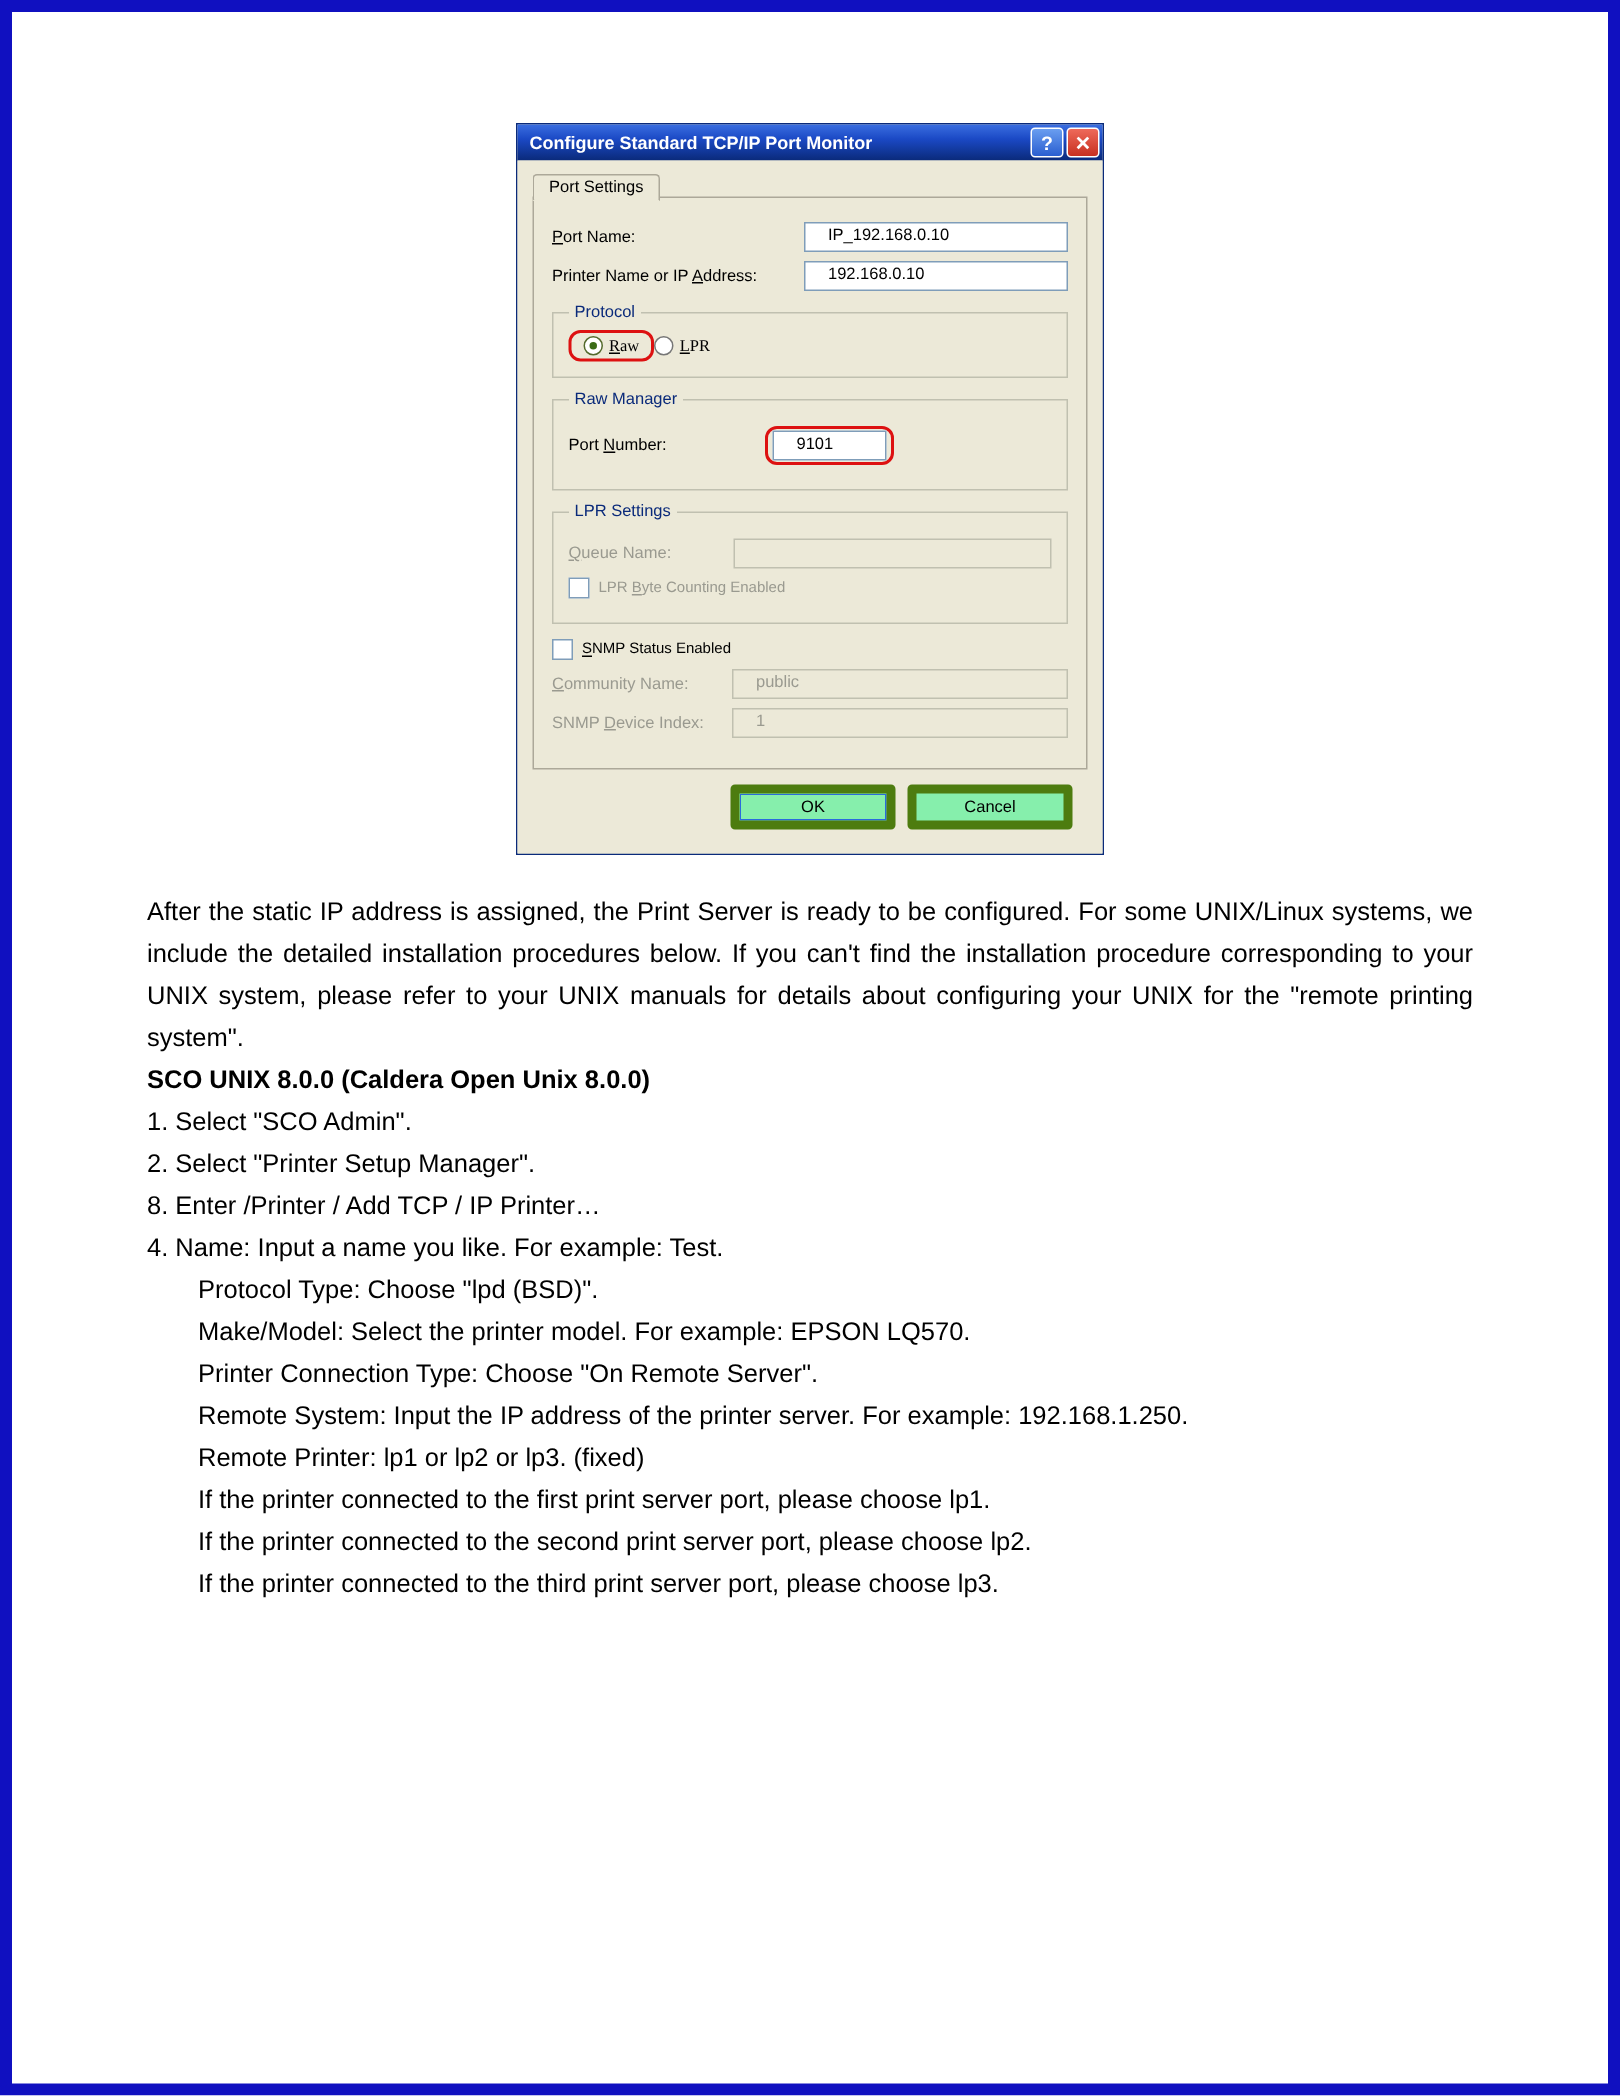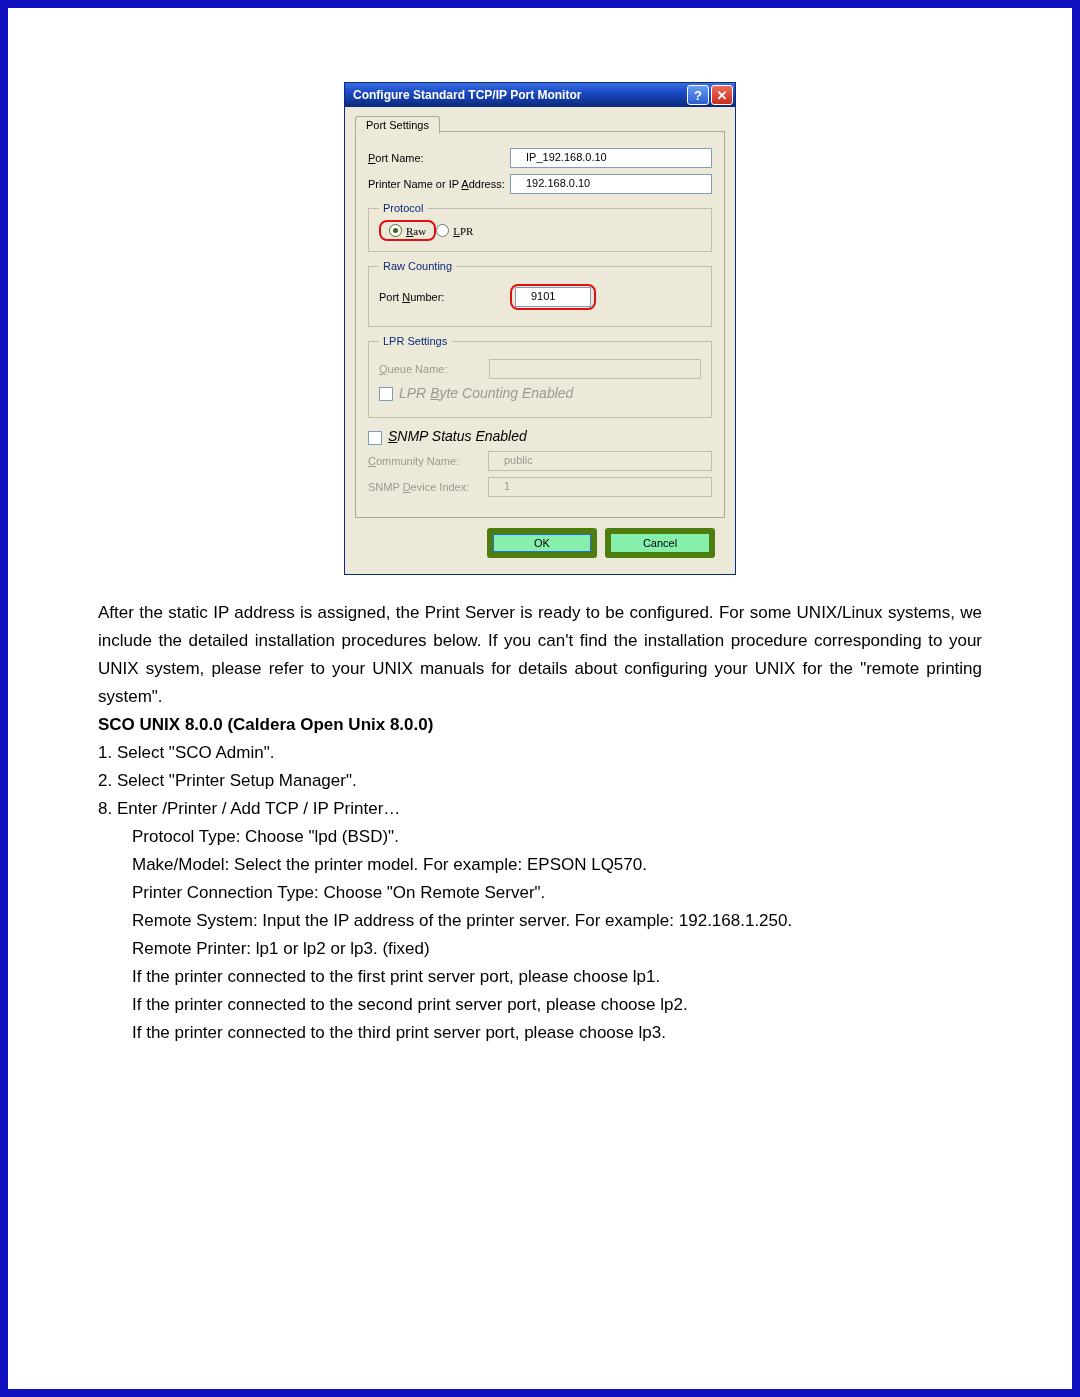--- a/index.html
+++ b/index.html
@@ -66,21 +66,21 @@
     font-size: 11px;
     position: relative;
     top: 3px;
   }
   .tab-body {
     border: 1px solid #aca899;
     padding: 10px 12px 14px 12px;
     background: #ece9d8;
   }
   .row { display: flex; align-items: center; margin: 6px 0; }
-  .lbl { width: 142px; font-size: 11px; }
+  .lbl { width: 168px; font-size: 11px; }
   .lbl.disabled, .disabled { color: #9a9a90; }
   .txt {
     flex: 1;
     border: 1px solid #7f9db9;
     background: #fff;
     font-size: 11px;
     padding: 2px 15px;
     height: 14px;
   }
   .txt.short { flex: 0 0 44px; }
@@ -116,21 +116,21 @@
   }
   .radio-dot .fill { width: 5px; height: 5px; background: #3b6b16; border-radius: 50%; }
   .radio-circle {
     width: 11px; height: 11px; border: 1px solid #777; border-radius: 50%;
     background: #fff; display: inline-block;
   }
   .chk {
     width: 12px; height: 12px; border: 1px solid #7f9db9; background: #fff;
     display: inline-block; margin-right: 6px; vertical-align: middle;
   }
-  .chkrow { margin: 6px 0; font-size: 14px; font-style: italic; }
+  .chkrow { margin: 6px 0; font-size: 10px; }
   .btnbar {
     display: flex; justify-content: flex-end; gap: 8px;
     padding: 10px 10px 6px 10px;
   }
   .winbtn {
     min-width: 70px;
     border: 6px solid #4d7c0f;
     background: #86efac;
     font-size: 11px;
     padding: 3px 14px;
@@ -191,21 +191,21 @@
                 </span>
               </span>
               <span class="radio-item">
                 <span class="radio-circle"></span>
                 <span><span class="u">L</span>PR</span>
               </span>
             </div>
           </fieldset>
 
           <fieldset class="grp">
-            <legend>Raw Counting</legend>
+            <legend>Raw Manager</legend>
             <div class="row">
               <span class="lbl" style="width:131px">Port <span class="u">N</span>umber:</span>
               <span class="redbox" style="padding:1px 3px;">
                 <span class="txt short">9101</span>
               </span>
               <span style="flex:1"></span>
             </div>
           </fieldset>
 
           <fieldset class="grp">
@@ -240,20 +240,21 @@
     </div>
   </div>
 
   <div class="body-text">
     <p class="justify">After the static IP address is assigned, the Print Server is ready to be configured. For some UNIX/Linux systems, we include the detailed installation procedures below. If you can't find the installation procedure corresponding to your UNIX system, please refer to your UNIX manuals for details about configuring your UNIX for the "remote printing system".</p>
 
     <div class="sub-heading">SCO UNIX 8.0.0 (Caldera Open Unix 8.0.0)</div>
     <div class="ind1">1. Select "SCO Admin".</div>
     <div class="ind1">2. Select "Printer Setup Manager".</div>
     <div class="ind1">8. Enter /Printer / Add TCP / IP Printer…</div>
+    <div class="ind1">4. Name: Input a name you like. For example: Test.</div>
     <div class="ind2">Protocol Type: Choose "lpd (BSD)".</div>
     <div class="ind2">Make/Model: Select the printer model. For example: EPSON LQ570.</div>
     <div class="ind2">Printer Connection Type: Choose "On Remote Server".</div>
     <div class="ind2">Remote System: Input the IP address of the printer server. For example: 192.168.1.250.</div>
     <div class="ind2">Remote Printer: lp1 or lp2 or lp3. (fixed)</div>
     <div class="ind2">If the printer connected to the first print server port, please choose lp1.</div>
     <div class="ind2">If the printer connected to the second print server port, please choose lp2.</div>
     <div class="ind2">If the printer connected to the third print server port, please choose lp3.</div>
   </div>
 

